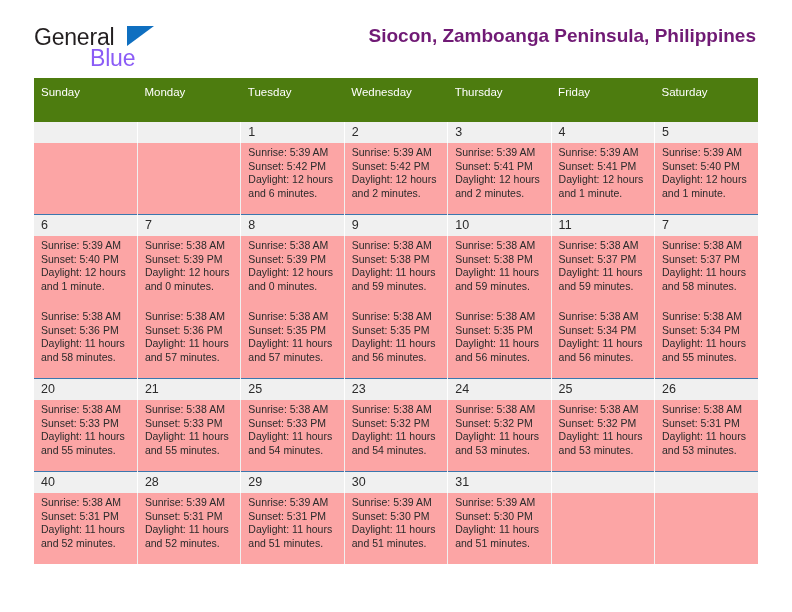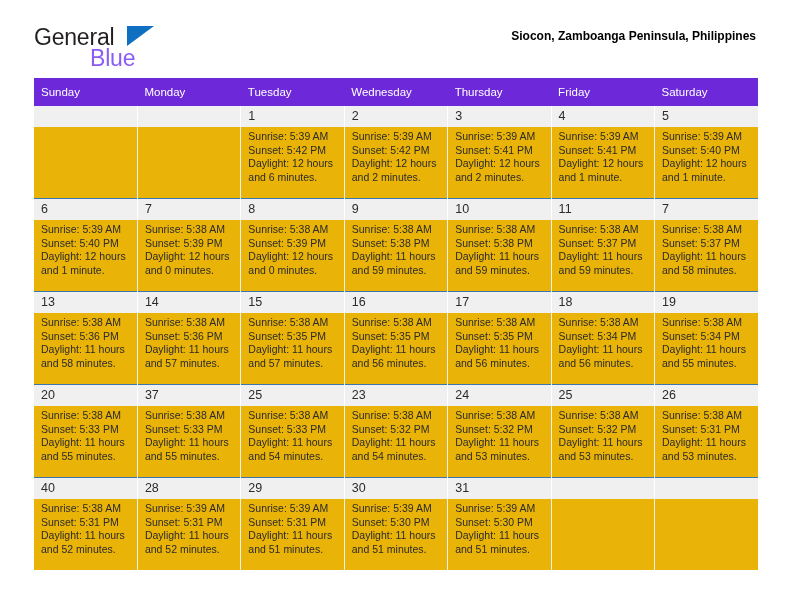--- a/index.html
+++ b/index.html
@@ -69,61 +69,61 @@
     padding-right: 2px;
   }
   .cal-title {
     font-size: 26px;
     color: #1a1a1a;
     line-height: 32px;
     font-weight: normal;
     margin: 0;
   }
   .cal-subtitle {
-    font-size: 12px;
-    color: #000000;
+    font-size: 19px;
+    color: #701a75;
     line-height: 20px;
     margin: 4px 0 0 0;
     font-weight: bold;
     text-align: right;
   }
 
   
   .calendar {
     margin-top: 8px;
     width: 724px;
     border-collapse: collapse;
     table-layout: fixed;
   }
   .calendar th {
-    background: #6d28d9;
+    background: #4d7c0f;
     color: #ffffff;
     font-size: 11.5px;
     font-weight: normal;
     text-align: left;
-    padding: 5px 0 5px 7px;
+    padding: 5px 0 21px 7px;
     height: 18px;
     border: none;
   }
   .daterow > td {
     background: #f0f0f0;
     color: #2b2b2b;
     font-size: 12.5px;
     padding: 3px 0 3px 7px;
     border-top: 1.5px solid #3b77ae;
     border-right: 1px solid #ffffff;
     vertical-align: top;
     height: 15px;
     line-height: 15px;
   }
   .daterow.first > td {
     border-top: none;
   }
   .inforow > td {
-    background: #eab308;
+    background: #fca5a5;
     font-size: 10.5px;
     line-height: 13.6px;
     color: #2b2b2b;
     padding: 3px 6px 10px 7px;
     vertical-align: top;
     border-right: 1px solid #f0f0f0;
     height: 58px;
   }
   .inforow > td:last-child,
   .daterow > td:last-child {
@@ -264,29 +264,20 @@
           <span class="info-line">and 59 minutes.</span>
         </td>
         <td>
           <span class="info-line">Sunrise: 5:38 AM</span>
           <span class="info-line">Sunset: 5:37 PM</span>
           <span class="info-line">Daylight: 11 hours</span>
           <span class="info-line">and 58 minutes.</span>
         </td>
       </tr>
 
-      <tr class="daterow">
-        <td>13</td>
-        <td>14</td>
-        <td>15</td>
-        <td>16</td>
-        <td>17</td>
-        <td>18</td>
-        <td>19</td>
-      </tr>
       <tr class="inforow">
         <td>
           <span class="info-line">Sunrise: 5:38 AM</span>
           <span class="info-line">Sunset: 5:36 PM</span>
           <span class="info-line">Daylight: 11 hours</span>
           <span class="info-line">and 58 minutes.</span>
         </td>
         <td>
           <span class="info-line">Sunrise: 5:38 AM</span>
           <span class="info-line">Sunset: 5:36 PM</span>
@@ -320,21 +311,21 @@
         <td>
           <span class="info-line">Sunrise: 5:38 AM</span>
           <span class="info-line">Sunset: 5:34 PM</span>
           <span class="info-line">Daylight: 11 hours</span>
           <span class="info-line">and 55 minutes.</span>
         </td>
       </tr>
 
       <tr class="daterow">
         <td>20</td>
-        <td>37</td>
+        <td>21</td>
         <td>25</td>
         <td>23</td>
         <td>24</td>
         <td>25</td>
         <td>26</td>
       </tr>
       <tr class="inforow">
         <td>
           <span class="info-line">Sunrise: 5:38 AM</span>
           <span class="info-line">Sunset: 5:33 PM</span>

